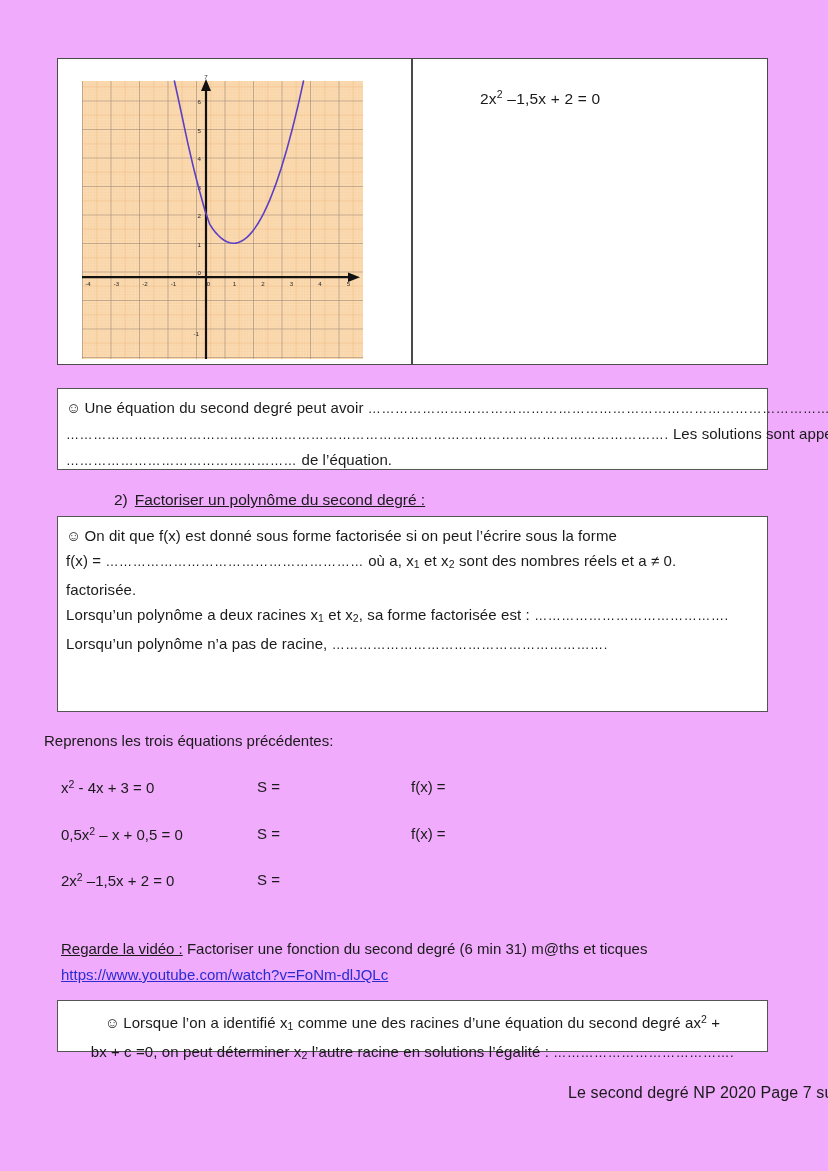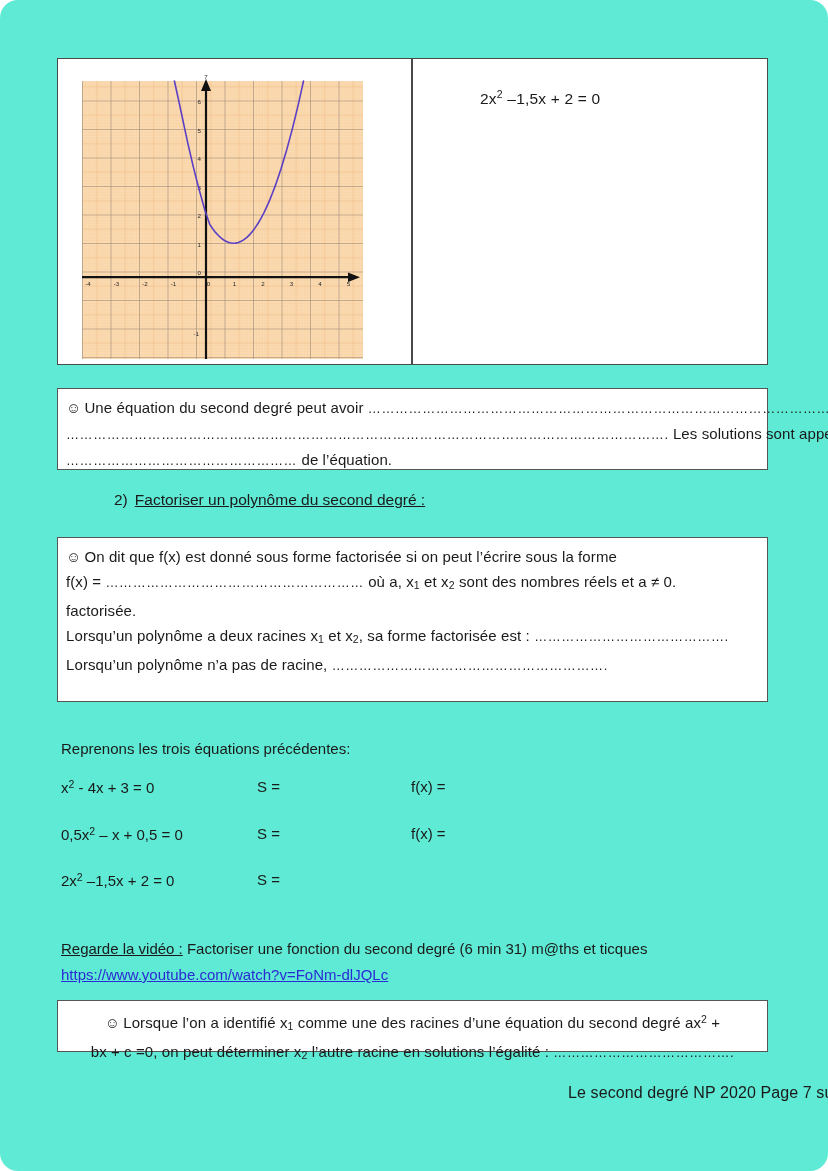--- a/index.html
+++ b/index.html
@@ -14,22 +14,21 @@
     font-family: "Liberation Sans", sans-serif;
     color: #1a1a1a;
     overflow: hidden;
   }
 
   .page {
     position: absolute;
     left: 0; top: 0;
     width: 828px;
     height: 1171px;
-    background: #5eead4;
-    border-radius: 18px;
+    background: #f0abfc;
   }
 
   
   .top-table {
     position: absolute;
     left: 57px;
     top: 58px;
     width: 711px;
     height: 307px;
     border: 1.5px solid #4a4a4a;
@@ -102,28 +101,27 @@
   
   .heading {
     position: absolute;
     left: 114px;
     top: 491px;
     font-size: 15.5px;
     white-space: nowrap;
   }
   .heading .num { margin-right: 7px; }
   
-  #box2 { left: 57px; top: 537px; width: 711px; height: 165px; }
+  #box2 { left: 57px; top: 516px; width: 711px; height: 196px; }
   
   .midtext {
     position: absolute;
-    left: 61px;
-    font-size: 15px;
-    white-space: nowrap;
-    margin-top: 8px;
+    left: 44px;
+    font-size: 15px;
+    white-space: nowrap;
   }
   #reprenons { top: 732px; }
   .eqrow { position: absolute; left: 61px; width: 600px; height: 22px; }
   .eqrow .c1 { position: absolute; left: 0; font-size: 15px; white-space: nowrap; }
   .eqrow .c2 { position: absolute; left: 196px; font-size: 15px; }
   .eqrow .c3 { position: absolute; left: 350px; font-size: 15px; }
   .eqrow sup { font-size: 10.5px; vertical-align: 5px; }
   #eqrow1 { top: 778px; }
   #eqrow2 { top: 825px; }
   #eqrow3 { top: 871px; }

